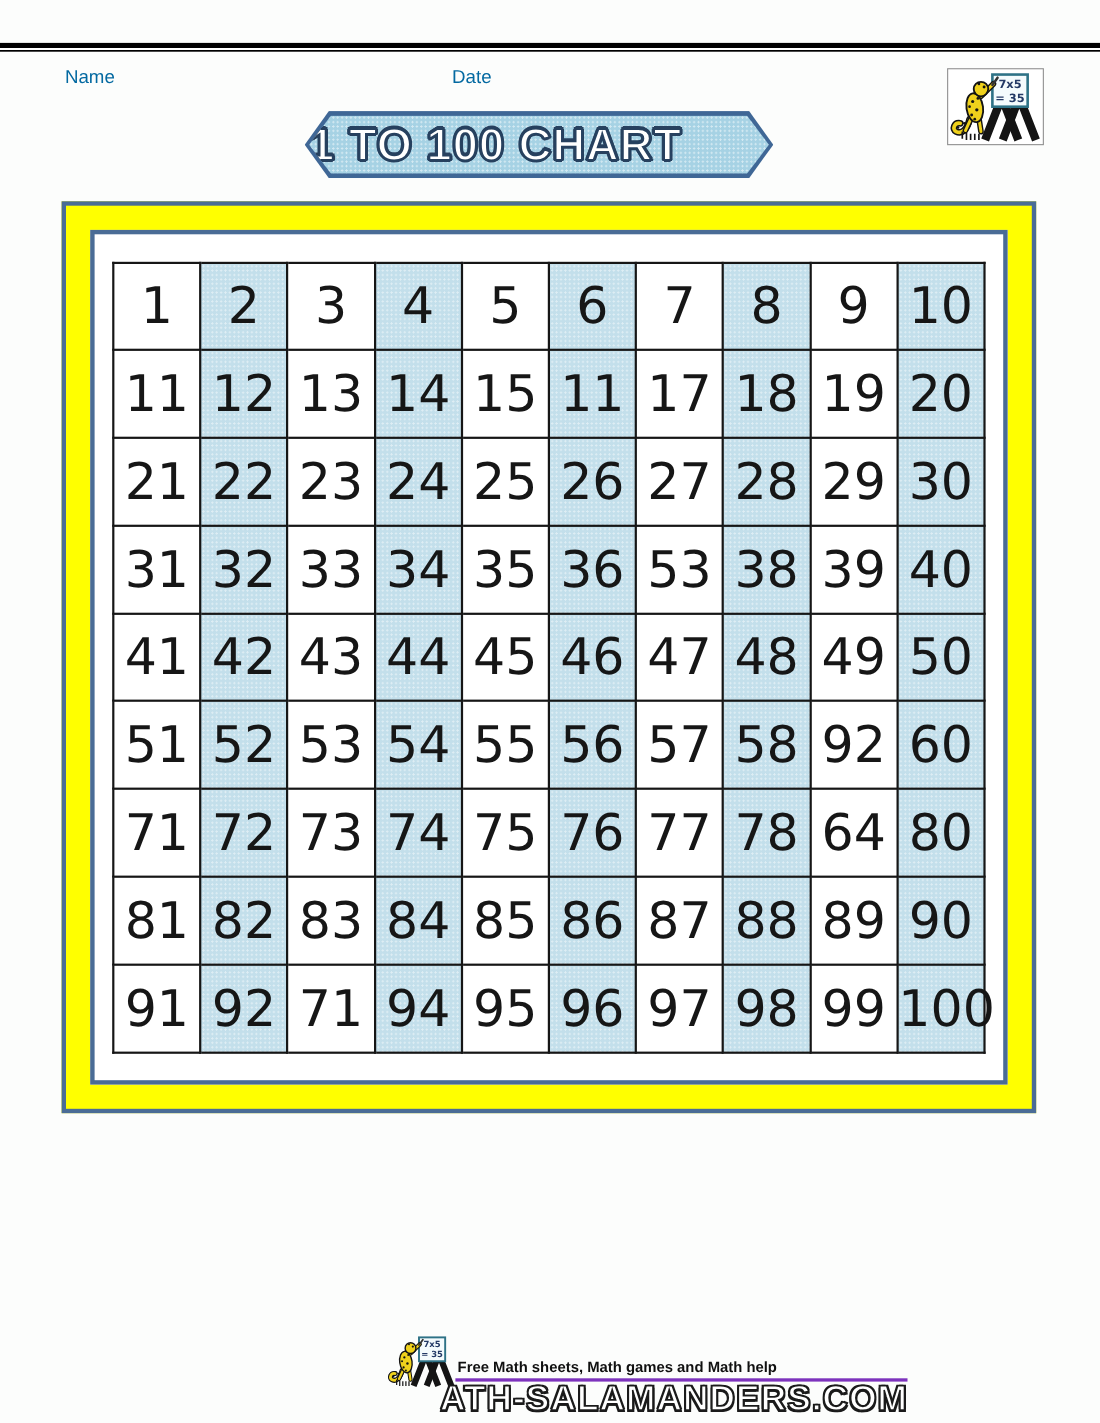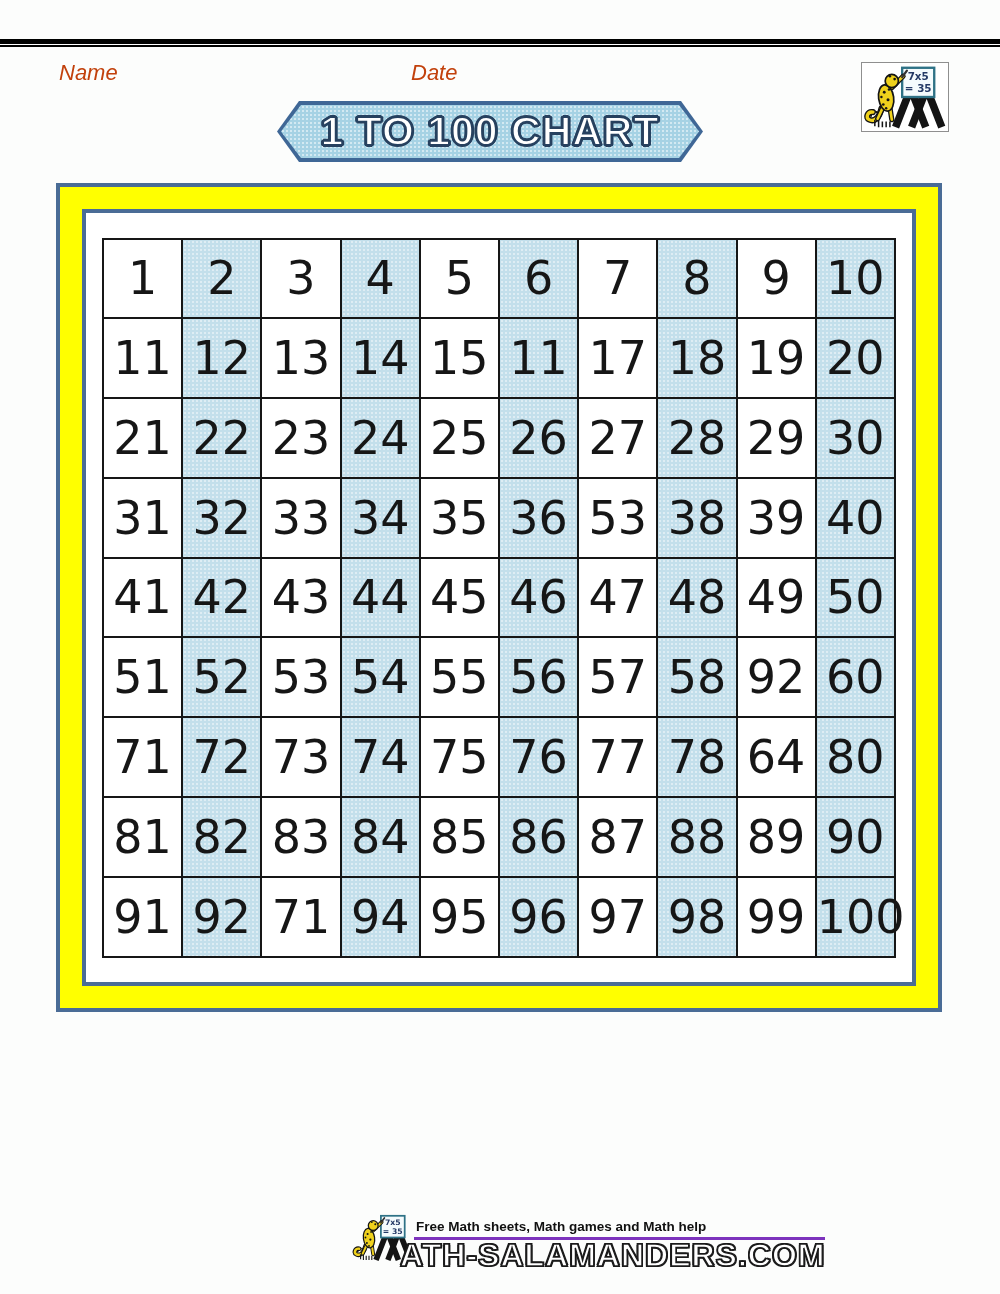--- a/index.html
+++ b/index.html
@@ -11,21 +11,21 @@
     overflow: hidden;
   }
 
   
   .top-rule {
     position: absolute; top: 39px; left: 0; width: 1000px; height: 8px;
     background: linear-gradient(#000 0 5px, #fff 5px 6.5px, #000 6.5px 8px);
   }
 
   .field-label {
-    position: absolute; font-size: 22px; color: #c2410c; font-style: italic;
+    position: absolute; font-size: 17px; color: #0369a1;
   }
   .name-label { left: 59px; top: 60px; }
   .date-label { left: 411px; top: 60px; }
 
   
   .logo-box {
     position: absolute; left: 861px; top: 62px; width: 88px; height: 70px;
     box-sizing: border-box; border: 1px solid #8f8f8f; background: #fff;
     display: flex; align-items: center; justify-content: center;
   }
@@ -40,21 +40,21 @@
   .banner-outer {
     position: absolute; inset: 0; background: #3f6796;
     clip-path: polygon(0 50%, 22px 0, calc(100% - 22px) 0, 100% 50%, calc(100% - 22px) 100%, 22px 100%);
   }
   .banner-inner {
     position: absolute; inset: 4px;
     background-color: #a6d2e4;
     background-image: radial-gradient(rgba(255,255,255,.5) 1px, rgba(0,0,0,0) 1.1px);
     background-size: 4px 4px;
     clip-path: polygon(0 50%, 20px 0, calc(100% - 20px) 0, 100% 50%, calc(100% - 20px) 100%, 20px 100%);
-    display: flex; align-items: center; justify-content: center;
+    display: flex; align-items: center; justify-content: flex-start;
   }
   .banner-text {
     font-size: 41px; font-weight: bold; letter-spacing: 1px; color: #fff;
     -webkit-text-stroke: 1.8px #27415f;
     text-shadow: 2px 0 0 #27415f, -2px 0 0 #27415f, 0 2px 0 #27415f, 0 -2px 0 #27415f,
                  1.4px 1.4px 0 #27415f, -1.4px 1.4px 0 #27415f, 1.4px -1.4px 0 #27415f, -1.4px -1.4px 0 #27415f;
   }
 
   
   .chart-frame {
@@ -81,21 +81,21 @@
     background-color: #c3dfeb;
     background-image: radial-gradient(rgba(255,255,255,.45) .8px, rgba(0,0,0,0) 1px);
     background-size: 4px 4px;
   }
 
   
   .footer-logo { position: absolute; left: 352px; top: 1205px; display: flex; }
   .footer-icon { margin-top: 8px; }
   .footer-col { display: flex; flex-direction: column; }
   .tagline {
-    margin-top: 14px; padding-left: 2px; white-space: nowrap;
+    margin-top: 30px; padding-left: 2px; white-space: nowrap;
     font-size: 13.5px; font-weight: bold; color: #101010;
   }
   .purple-rule { height: 3px; background: #7d33bd; margin-top: 3px; width: 100%; }
   .site-text {
     white-space: nowrap; margin: -3px 0 0 -14px;
     font-size: 32px; font-weight: bold; letter-spacing: 1px; color: #fff;
     -webkit-text-stroke: 1.4px #1a1a1a;
     text-shadow: 1.2px 1.2px 0 #1a1a1a, -1.2px -1.2px 0 #1a1a1a, 1.2px -1.2px 0 #1a1a1a, -1.2px 1.2px 0 #1a1a1a;
   }
 </style>

